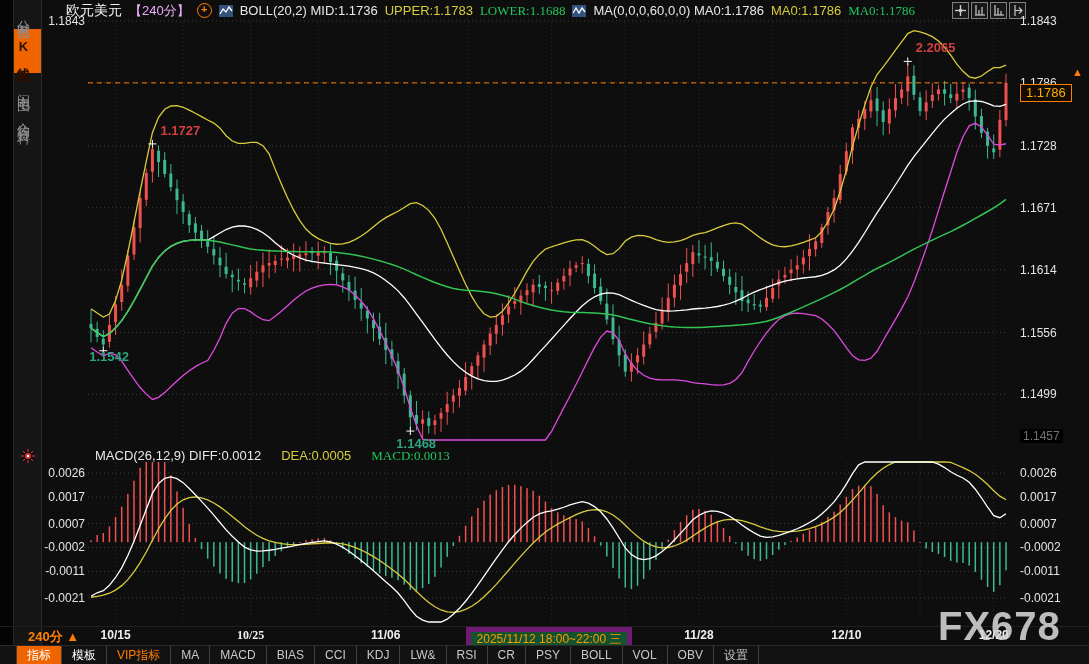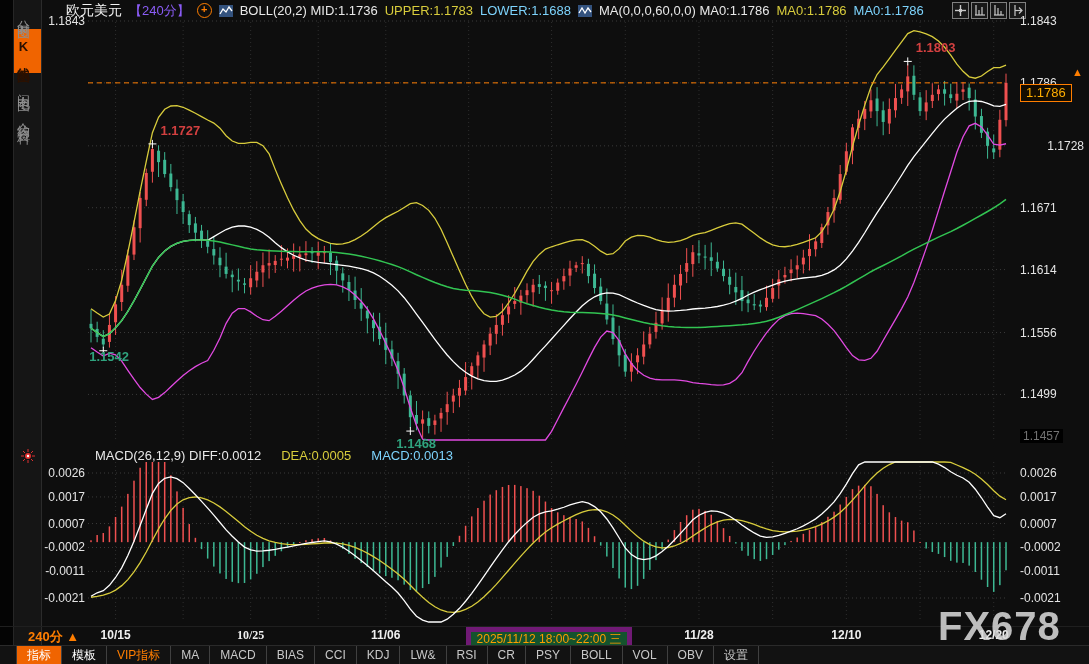--- a/index.html
+++ b/index.html
@@ -8,24 +8,24 @@
   
   #left-strip{position:absolute;left:0;top:0;width:13px;height:664px;background:#040404;border-right:1px solid #262626;}
   #sidebar{position:absolute;left:14px;top:0;width:27px;height:664px;background:#151515;border-right:1px solid #2b2b2b;}
   .side-tab{writing-mode:vertical-lr;text-orientation:upright;width:27px;text-align:center;
             font-size:13px;color:#8f8f8f;letter-spacing:3px;padding:10px 0;cursor:pointer;}
   .side-tab.active{background:#f06400;color:#2a1000;font-weight:bold;}
   #side-alert{position:absolute;left:7px;top:449px;width:14px;height:14px;}
   
   #header{position:absolute;left:66px;top:2px;height:17px;display:flex;align-items:center;gap:7px;font-size:13px;white-space:nowrap;}
   .h-title{color:#f2f2f2;font-size:14px;}
-  .h-period{color:#8b5cf6;}
+  .h-period{color:#f0abfc;}
   .h-white{color:#e8e8e8;}
   .h-yellow{color:#d8cc3c;}
-  .h-magenta{color:#7dd3fc;}
+  .h-magenta{color:#22c55e;font-family:Liberation Serif, serif;}
   .plus-icon{width:13px;height:13px;border:1px solid #ff7e00;border-radius:50%;color:#ff7e00;
              font-size:11px;line-height:11px;text-align:center;font-weight:bold;}
   .mini-chart-icon{width:14px;height:12px;display:inline-block;}
   #topright-icons{position:absolute;left:952px;top:2px;display:flex;gap:2px;}
   .tr-icon{width:15px;height:15px;border:1px solid #808080;background:#181818;display:flex;align-items:center;justify-content:center;cursor:pointer;}
   
   .axlbl{position:absolute;font-size:12px;color:#e4e4e4;}
   .axlbl-l{left:30px;width:55px;text-align:right;}
   .axlbl-r{left:1020px;width:64px;text-align:left;}
   #lbl-low-orange{position:absolute;left:1020px;top:429px;background:#000;color:#737373;font-size:12px;padding:0 3px;}
@@ -652,21 +652,21 @@
       <line x1="406.332" y1="431.0624999999986" x2="414.332" y2="431.0624999999986" stroke="#fff" stroke-width="1"></line>
       <line x1="410.332" y1="427.0624999999986" x2="410.332" y2="435.0624999999986" stroke="#fff" stroke-width="1"></line>
       <line x1="903.753" y1="61.420000000000044" x2="911.753" y2="61.420000000000044" stroke="#fff" stroke-width="1"></line>
       <line x1="907.753" y1="57.420000000000044" x2="907.753" y2="65.42000000000004" stroke="#fff" stroke-width="1"></line>
     </svg>
 
   <div class="axlbl axlbl-l" style="top:14px">1.1843</div>
   <div id="price-axis-right">
       <div class="axlbl axlbl-r" style="top: 14px;">1.1843</div>
       <div class="axlbl axlbl-r" style="top: 75.8735px;">1.1786</div>
-      <div class="axlbl axlbl-r" style="top: 138.832px; text-align: right;">1.1728</div>
+      <div class="axlbl axlbl-r" style="top: 138.832px;">1.1728</div>
       <div class="axlbl axlbl-r" style="top: 200.706px;">1.1671</div>
       <div class="axlbl axlbl-r" style="top: 262.579px;">1.1614</div>
       <div class="axlbl axlbl-r" style="top: 325.538px;">1.1556</div>
       <div class="axlbl axlbl-r" style="top: 387.412px;">1.1499</div>
     </div>
   <div id="macd-axis-left">
       <div class="axlbl axlbl-l" style="top: 466px;">0.0026</div>
       <div class="axlbl axlbl-l" style="top: 489.936px;">0.0017</div>
       <div class="axlbl axlbl-l" style="top: 516.532px;">0.0007</div>
       <div class="axlbl axlbl-l" style="top: 540.469px;">-0.0002</div>
@@ -719,14 +719,14 @@
       <div class="f-tab">BOLL</div>
       <div class="f-tab">VOL</div>
       <div class="f-tab">OBV</div>
       <div class="f-tab">设置</div>
     </div>
 
   <div id="watermark">FX678</div>
 <div class="anno" style="left: 89.282px; top: 349px; color: rgb(47, 163, 126);">1.1542</div>
     <div class="anno" style="left: 160.41px; top: 122.918px; color: rgb(211, 64, 64);">1.1727</div>
     <div class="anno" style="left: 396.332px; top: 436.062px; color: rgb(47, 163, 126);">1.1468</div>
-    <div class="anno" style="left: 915.753px; top: 40.42px; color: rgb(211, 64, 64);">1.1803</div>
+    <div class="anno" style="left: 915.753px; top: 40.42px; color: rgb(211, 64, 64);">2.2065</div>
   </div>
 
 </body></html>

